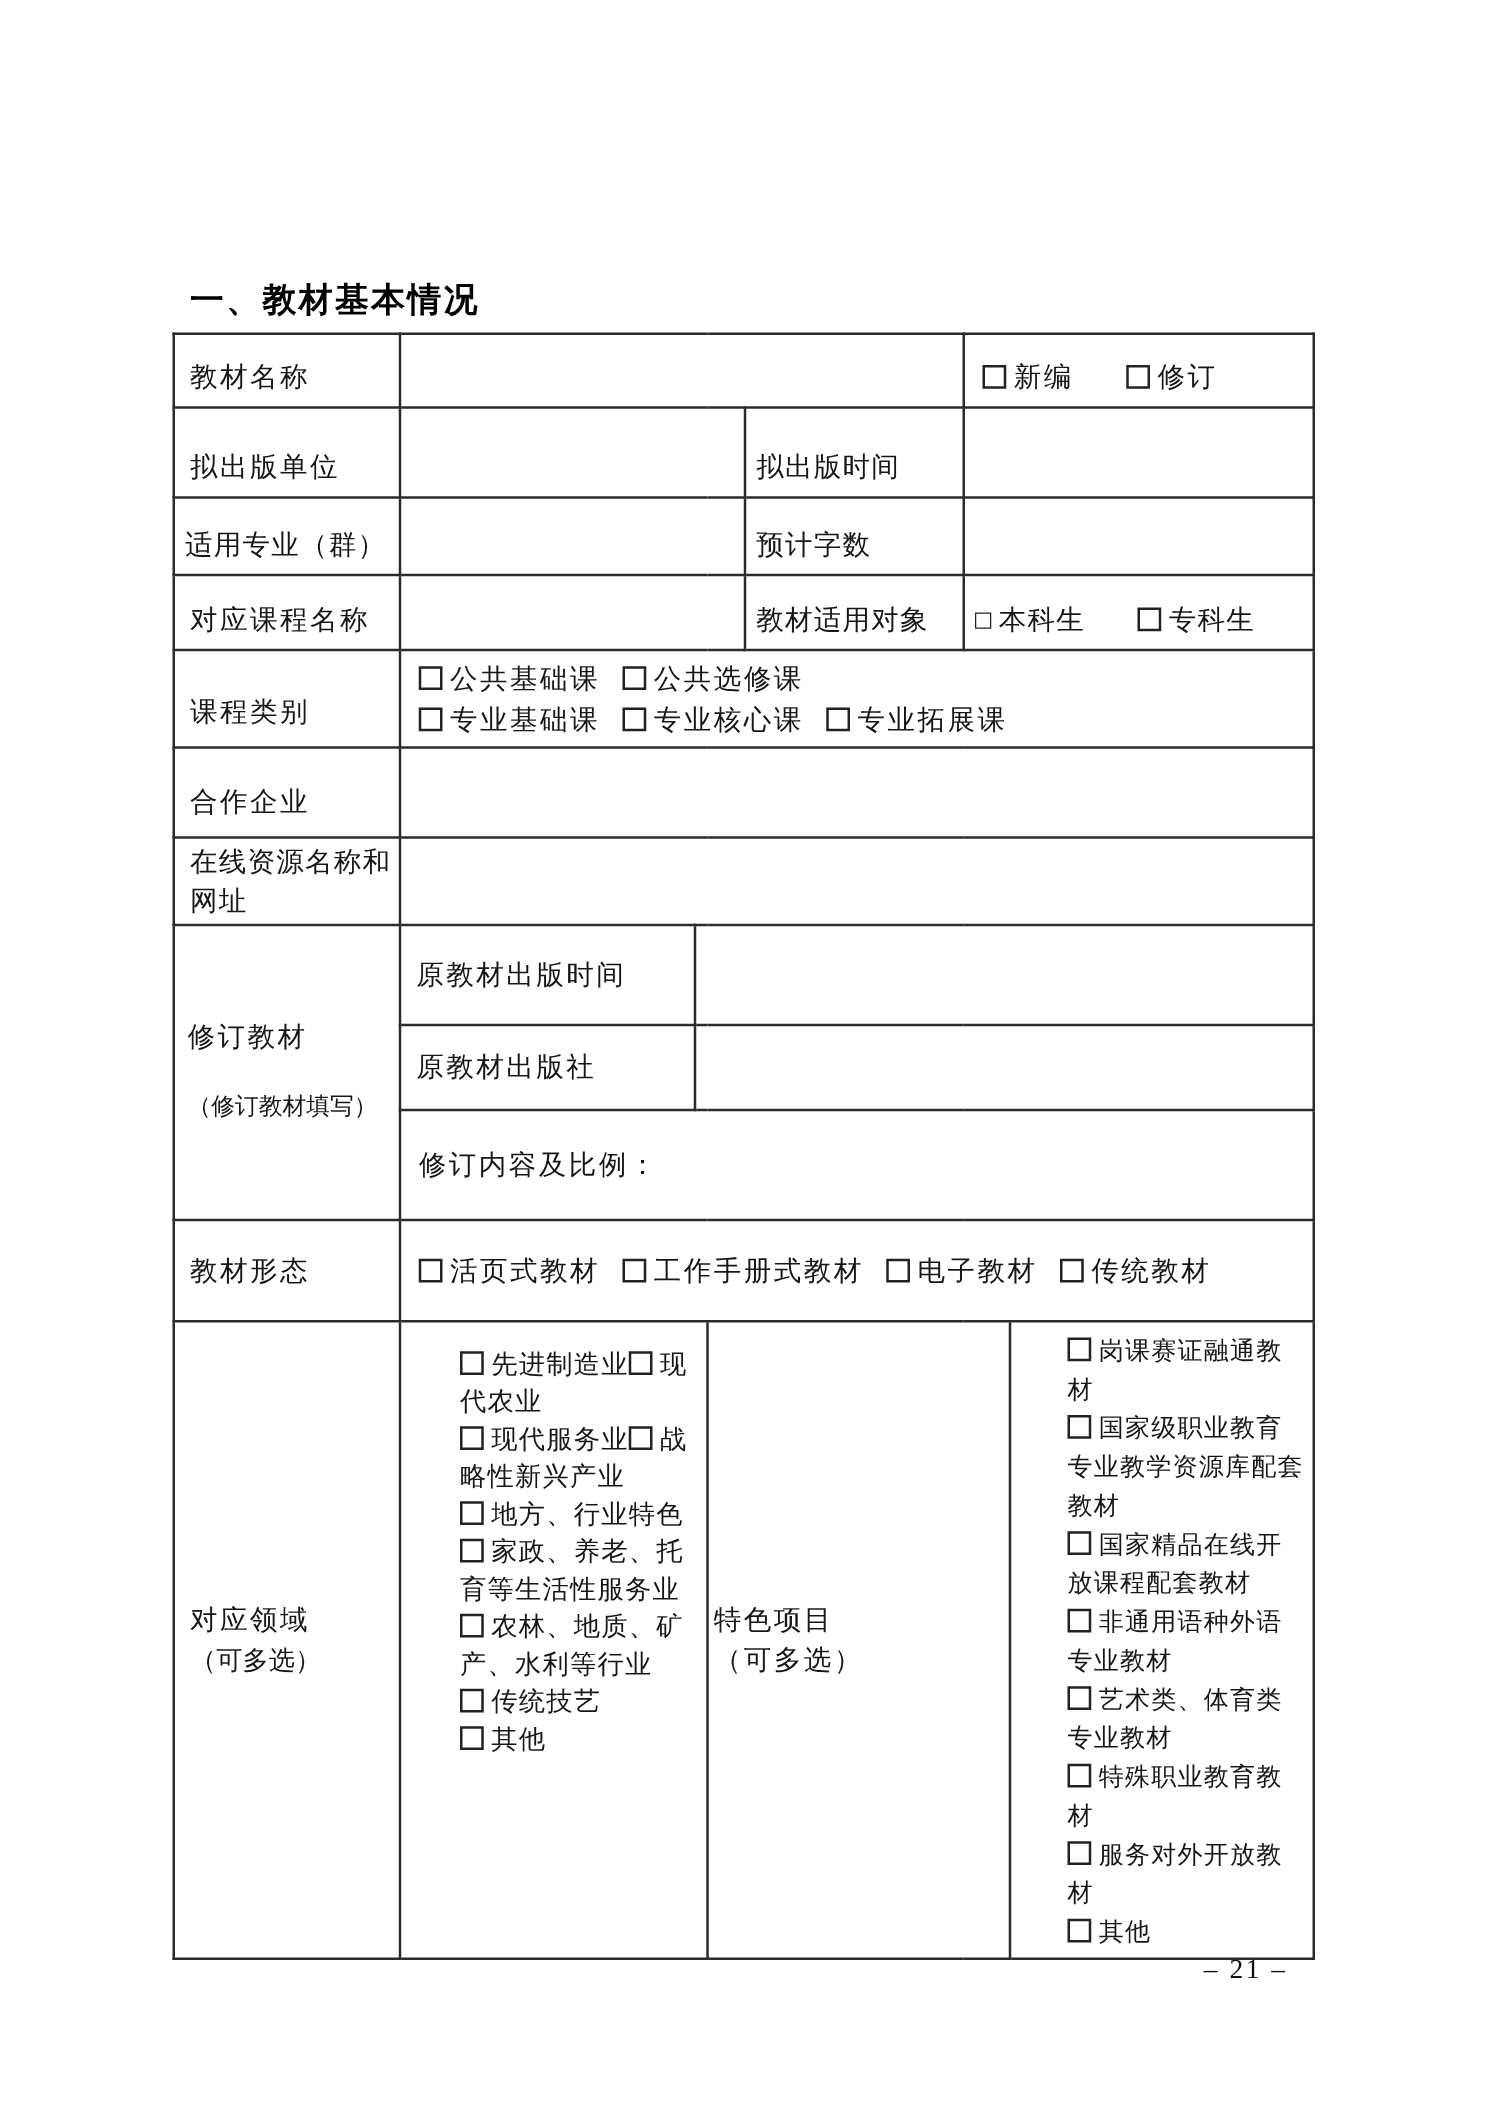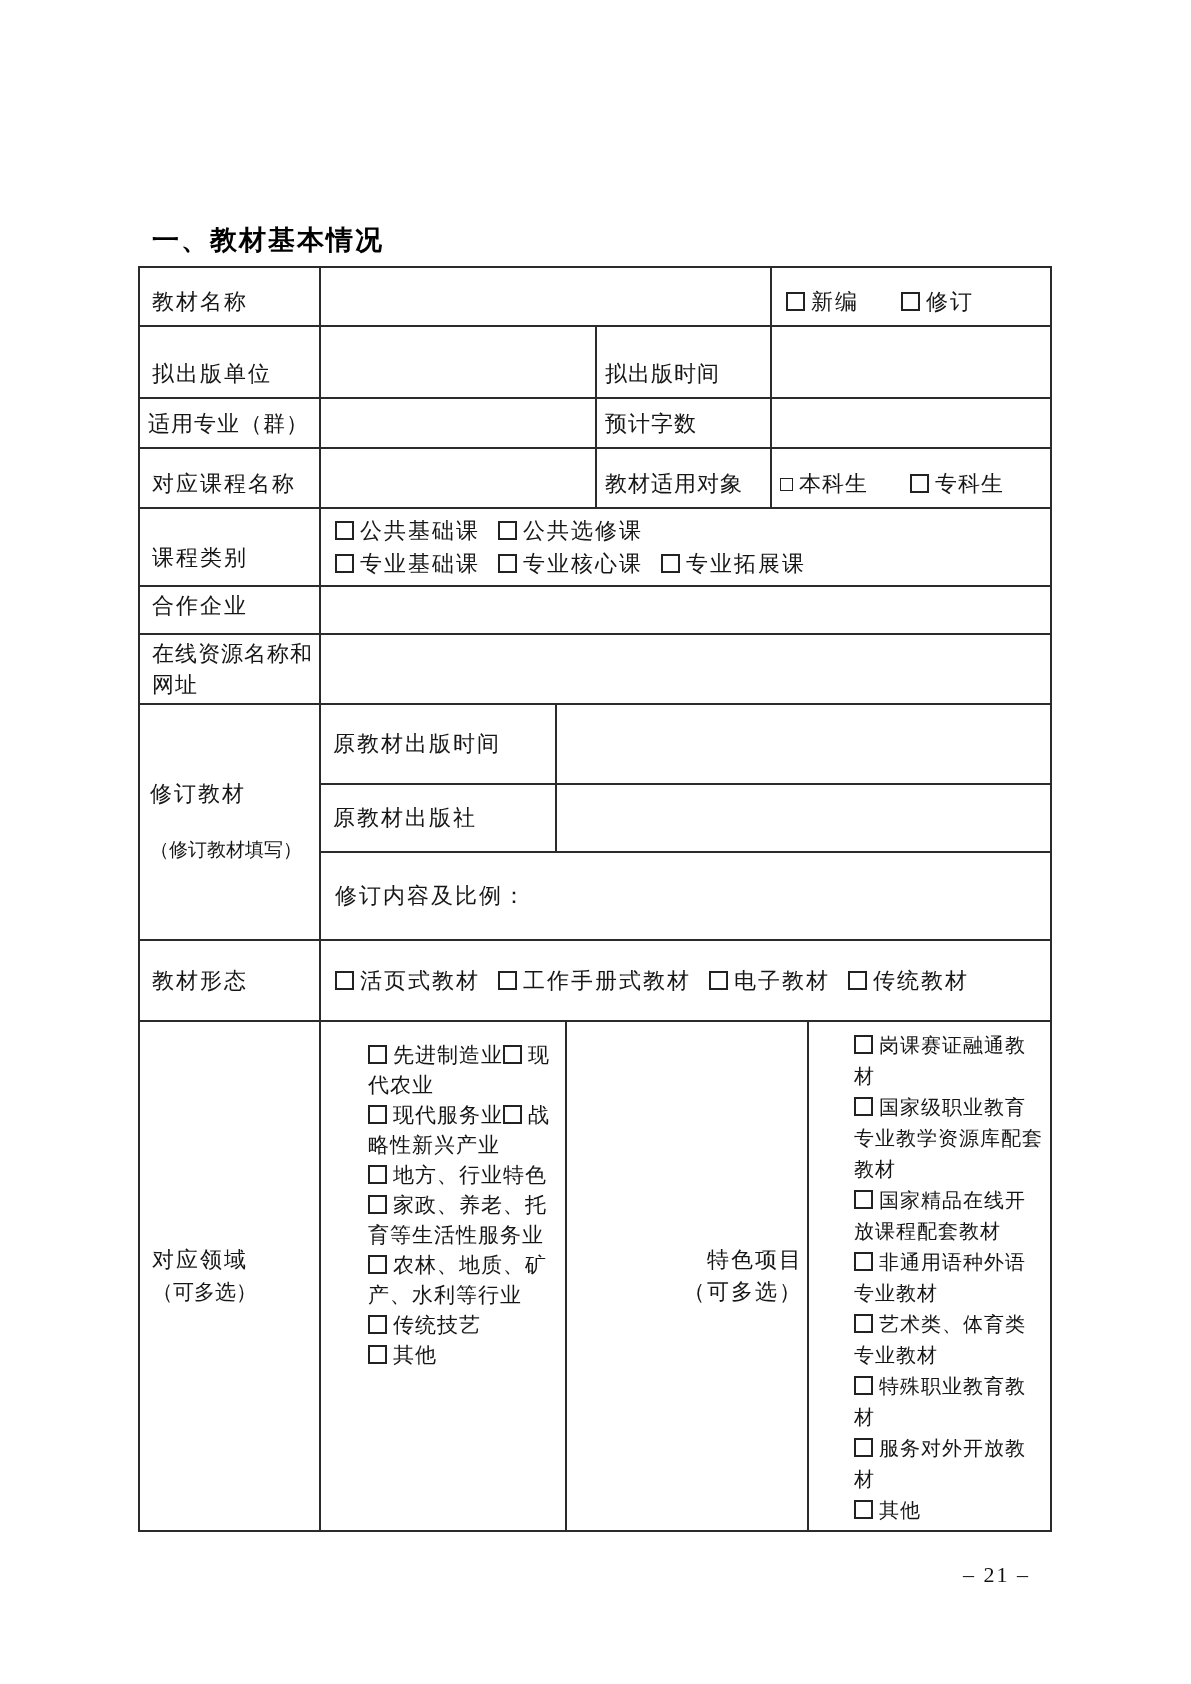--- a/index.html
+++ b/index.html
@@ -18,21 +18,21 @@
   }
   td{
     border:2px solid #2b2b2b;
     font-size:22px;letter-spacing:2px;color:#161616;
     padding:0 4px 0 12px;vertical-align:middle;
     overflow:hidden;
   }
   td.vb{vertical-align:bottom;padding-bottom:8px;}
   td.vb2{vertical-align:bottom;padding-bottom:12px;}
   td.tight{letter-spacing:1px;padding-left:8px;}
-  td.center{text-align:right;padding-left:16px;}
+  td.center{text-align:left;padding-left:4px;}
   .cb{
     display:inline-block;width:19px;height:19px;
     border:2px solid #222;margin-right:6px;vertical-align:-2px;
     background:#fff;box-sizing:border-box;
   }
   .cb.sm{width:13px;height:13px;border-width:1px;vertical-align:0;}
   .opt{white-space:nowrap;margin-right:18px;}
   .opt.wide{margin-right:42px;}
   .optline{line-height:33px;}
   .optflow{line-height:30px;letter-spacing:1px;margin-left:35px;}
@@ -74,21 +74,21 @@
     </td>
   </tr>
 
   <tr style="height:72px">
     <td class="vb">拟出版单位</td>
     <td colspan="3"></td>
     <td class="vb tight">拟出版时间</td>
     <td colspan="2"></td>
   </tr>
 
-  <tr style="height:50px">
+  <tr style="height:62px">
     <td class="vb tight">适用专业（群）</td>
     <td colspan="3"></td>
     <td class="vb tight">预计字数</td>
     <td colspan="2"></td>
   </tr>
 
   <tr style="height:60px">
     <td class="vb">对应课程名称</td>
     <td colspan="3"></td>
     <td class="vb tight">教材适用对象</td>
@@ -102,21 +102,21 @@
     <td colspan="6" style="padding-left:14px">
       <div class="optline">
         <span class="opt"><span class="cb"></span><span>公共基础课</span></span><span class="opt"><span class="cb"></span><span>公共选修课</span></span>
       </div>
       <div class="optline">
         <span class="opt"><span class="cb"></span><span>专业基础课</span></span><span class="opt"><span class="cb"></span><span>专业核心课</span></span><span class="opt"><span class="cb"></span><span>专业拓展课</span></span>
       </div>
     </td>
   </tr>
 
-  <tr style="height:48px">
+  <tr style="height:72px">
     <td class="vb2">合作企业</td>
     <td colspan="6"></td>
   </tr>
 
   <tr style="height:70px">
     <td style="line-height:31px;letter-spacing:1px;font-size:22px">在线资源名称和网址</td>
     <td colspan="6"></td>
   </tr>
 
   <tr style="height:80px">

